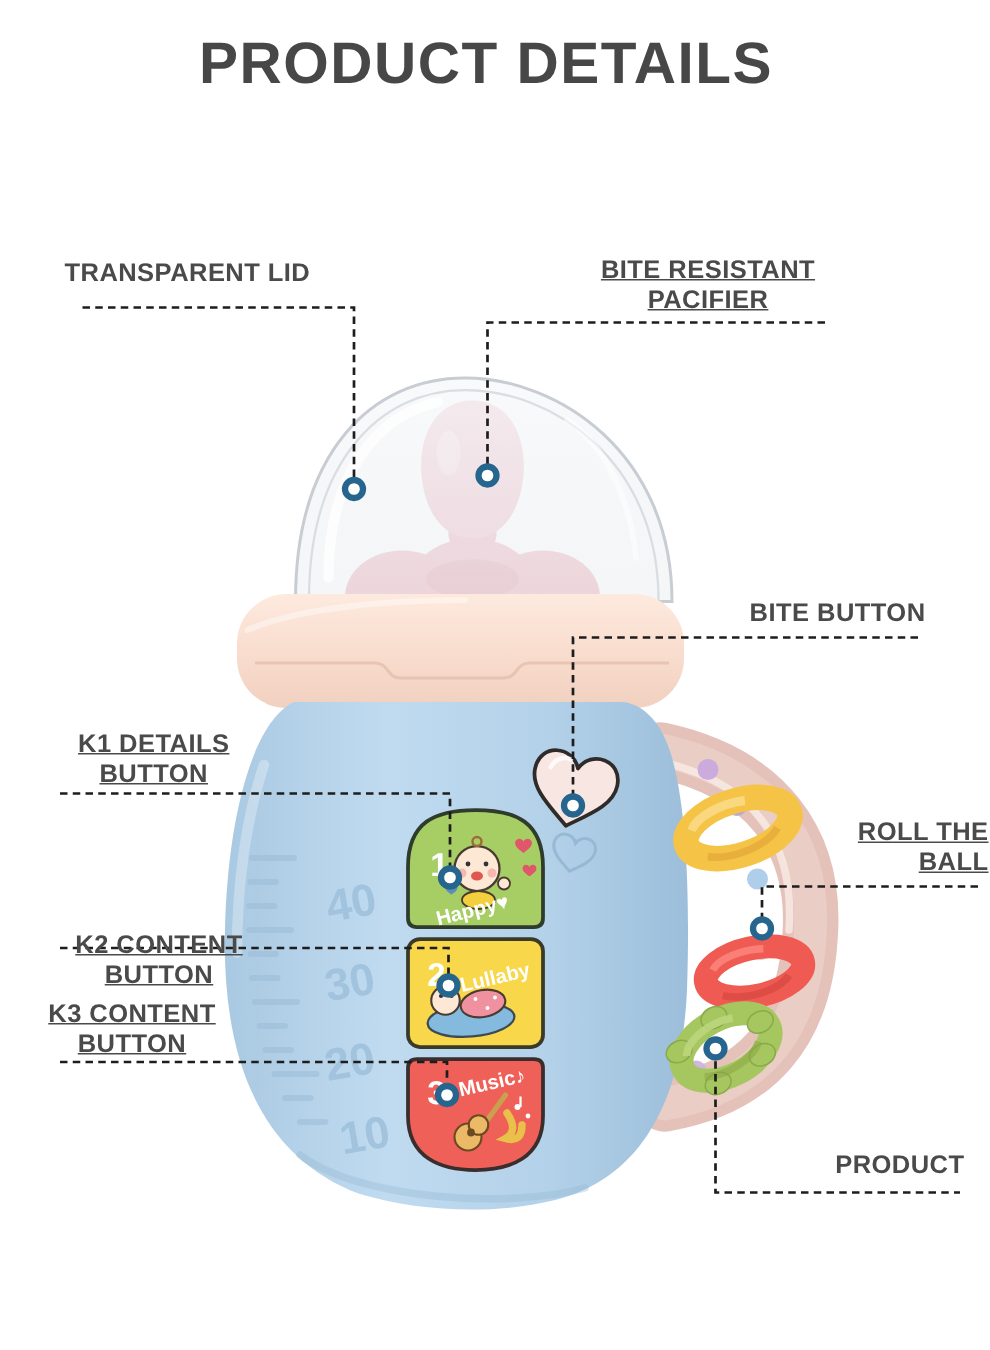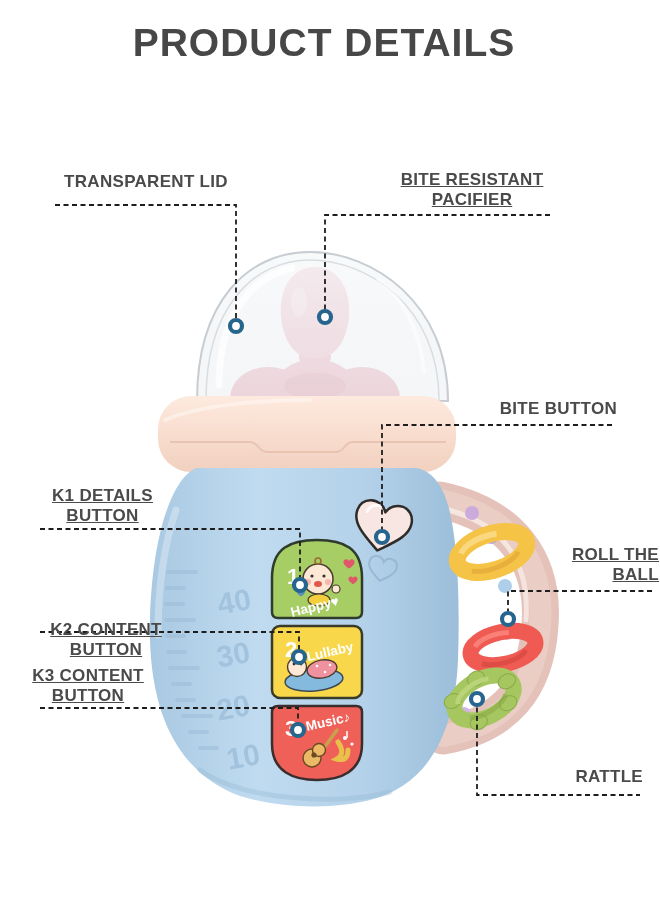--- a/index.html
+++ b/index.html
@@ -206,21 +206,21 @@
       <circle cx="325" cy="317" r="6"></circle>
       <circle cx="382" cy="537" r="6"></circle>
       <circle cx="300" cy="585" r="6"></circle>
       <circle cx="299" cy="657" r="6"></circle>
       <circle cx="298" cy="730" r="6"></circle>
       <circle cx="508" cy="619" r="6"></circle>
       <circle cx="477" cy="699" r="6"></circle>
     </g>
   </svg>
 
-  <div class="callout" style="left:56px;top:172px;width:180px;text-align:center;">
+  <div class="callout" style="left:43px;top:172px;width:180px;">
     <span>TRANSPARENT LID</span>
   </div>
 
   <div class="callout c-center" style="left:382px;top:170px;width:180px;">
     <div>BITE RESISTANT</div>
     <div>PACIFIER</div>
   </div>
 
   <div class="callout c-right" style="left:455px;top:399px;width:162px;">
     <span>BITE BUTTON</span>
@@ -240,16 +240,16 @@
     <div>K3 CONTENT</div>
     <div>BUTTON</div>
   </div>
 
   <div class="callout c-center" style="left:539px;top:545px;width:120px;text-align:right;">
     <div>ROLL THE</div>
     <div>BALL</div>
   </div>
 
   <div class="callout c-right" style="left:503px;top:767px;width:140px;">
-    <span>RATTLE</span>
+    <span>PRODUCT</span>
   </div>
 
 </div>
 
 </body></html>

